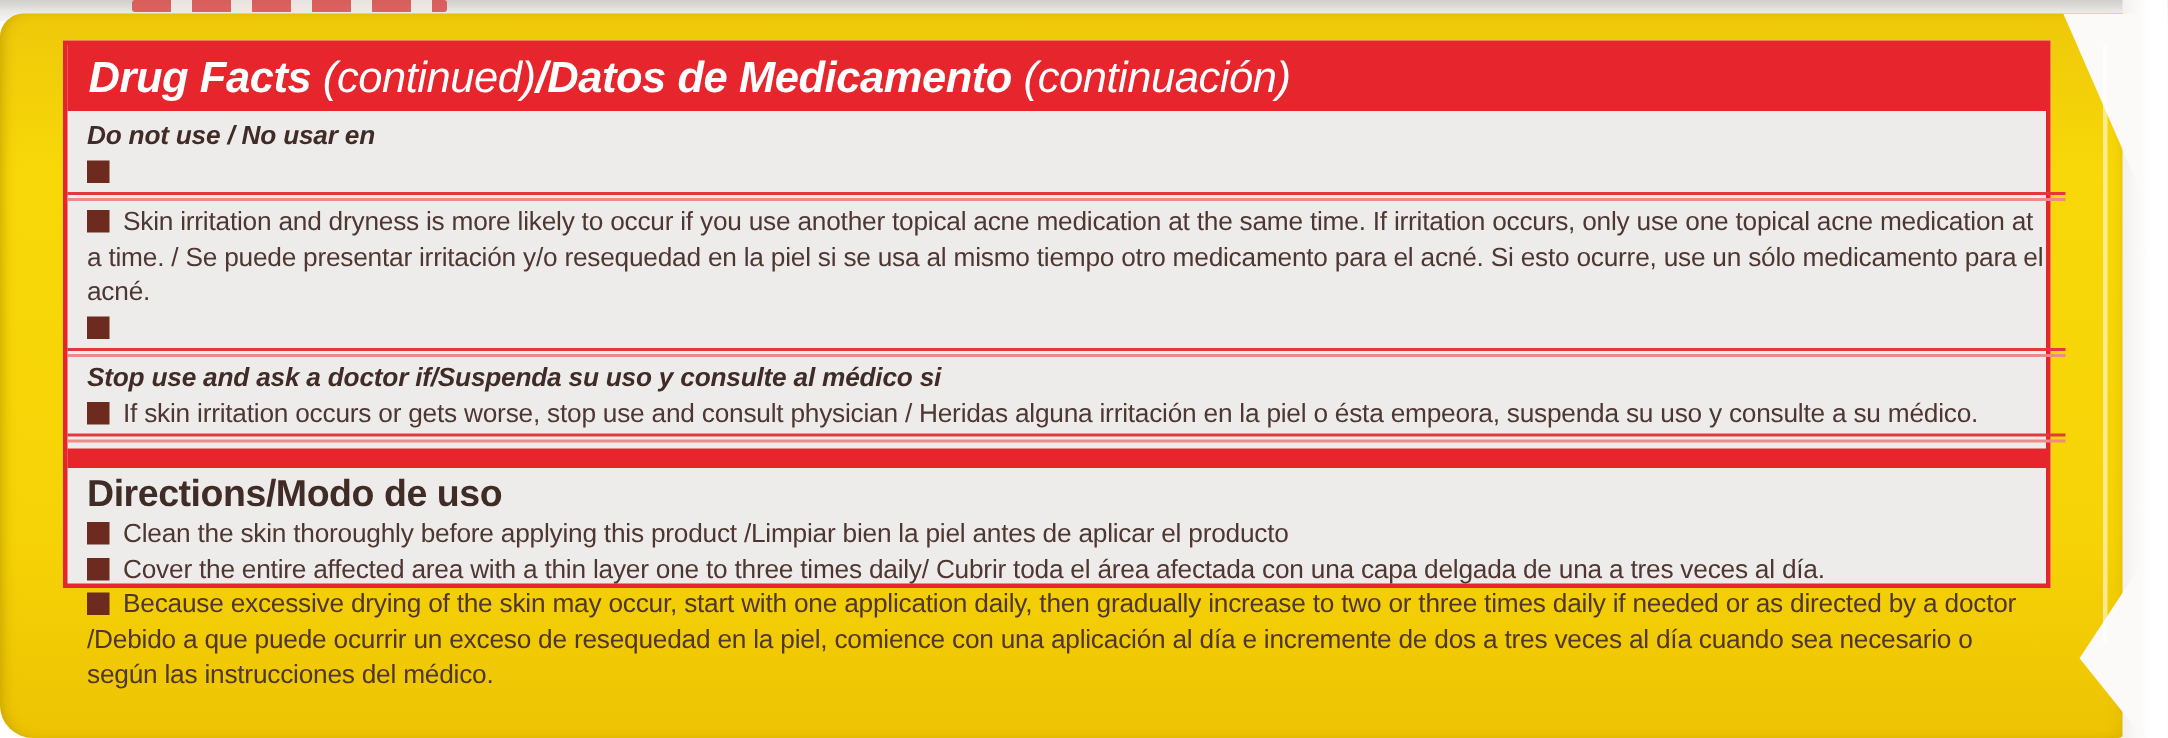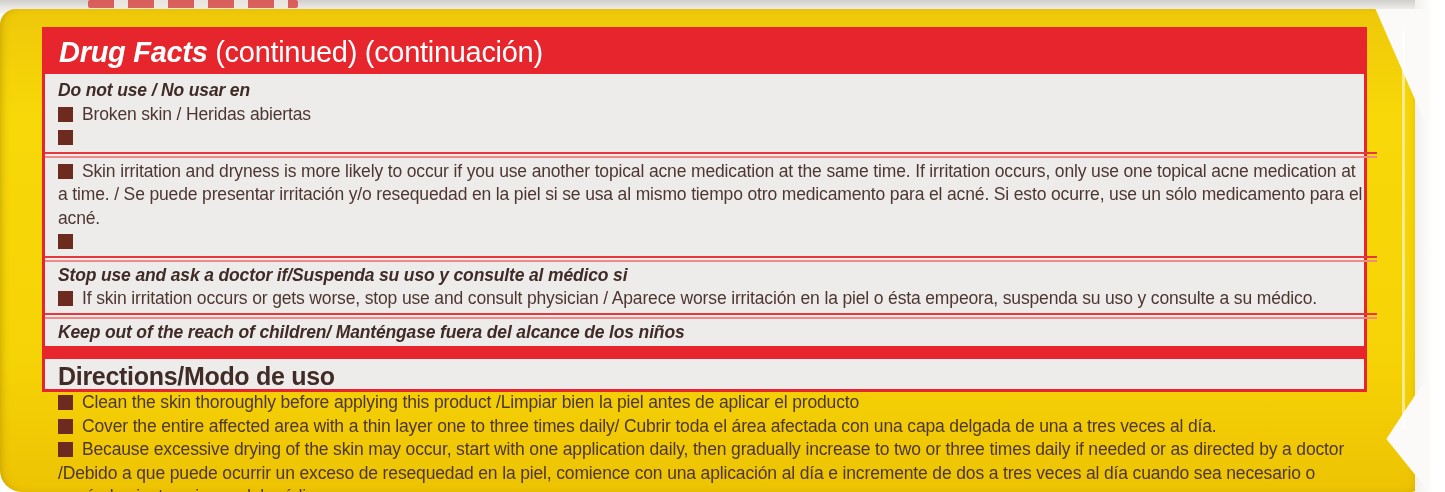--- a/index.html
+++ b/index.html
@@ -40,21 +40,21 @@
   .flap-crease{position:absolute;right:40px;top:30px;width:3px;height:400px;background:rgba(255,255,255,.55);border-radius:2px;}
 
   
   .label{position:absolute;left:42px;top:27px;width:1325px;height:365px;
     background:var(--panel);border:3px solid var(--red);display:flex;flex-direction:column;}
 
   .df-header{background:var(--red);color:#fff;height:44px;flex:0 0 44px;
     display:flex;align-items:center;padding-left:14px;font-size:29px;letter-spacing:-0.3px;
     white-space:pre;}
   .df-header .b{font-weight:bold;font-style:italic;}
-  .df-header .r{font-weight:normal;}
+  .df-header .r{font-weight:normal;font-style:italic;}
 
   .panel{padding:5px 0 2px 13px;color:var(--ink);font-size:17.5px;line-height:23.5px;letter-spacing:-0.15px;}
   .panel1{flex:1 1 auto;}
   .divider-band{flex:0 0 13px;background:var(--red);}
   .panel2{flex:0 0 122px;position:relative;padding-top:2px;}
 
   .sec-h{font-weight:bold;font-style:italic;color:var(--ink-bold);}
   .rule{height:6px;margin:2px -13px 2px -13px;
     border-top:2px solid #e5383c;border-bottom:2px solid var(--red-soft);}
   .li{display:block;}
@@ -71,42 +71,40 @@
 <div class="top-edge-print"></div>
 <div class="carton"></div>
 <div class="flap-col"></div>
 <div class="flap-wedge-top"></div>
 <div class="flap-wedge-bottom"></div>
 <div class="flap-crease"></div>
 
 <div class="label">
 
   <div class="df-header">
-    <span class="b">Drug Facts</span><span class="r"> (continued)</span><span class="r"> (continuación)</span>
+    <span class="b">Drug Facts</span><span class="r"> (continued)</span><span class="b">/Datos de Medicamento</span><span class="r"> (continuación)</span>
   </div>
 
   <div class="panel panel1">
 
     <div class="sec-h">Do not use / No usar en</div>
-    <p class="li"><span class="sq"></span><span>Broken skin / Heridas abiertas</span></p>
     <p class="li"><span class="sq"></span></p>
 
     <div class="rule"></div>
 
     <p class="li"><span class="sq"></span><span>Skin irritation and dryness is more likely to occur if you use another topical acne medication at the same time. If irritation occurs, only use one topical acne medication at a time. / Se puede presentar irritación y/o resequedad en la piel si se usa al mismo tiempo otro medicamento para el acné. Si esto ocurre, use un sólo medicamento para el acné.</span></p>
     <p class="li"><span class="sq"></span></p>
 
     <div class="rule"></div>
 
     <div class="sec-h">Stop use and ask a doctor if/Suspenda su uso y consulte al médico si</div>
-    <p class="li"><span class="sq"></span><span>If skin irritation occurs or gets worse, stop use and consult physician / Aparece worse irritación en la piel o ésta empeora, suspenda su uso y consulte a su médico.</span></p>
+    <p class="li"><span class="sq"></span><span>If skin irritation occurs or gets worse, stop use and consult physician / Heridas alguna irritación en la piel o ésta empeora, suspenda su uso y consulte a su médico.</span></p>
 
     <div class="rule"></div>
 
-    <div class="sec-h">Keep out of the reach of children/ Manténgase fuera del alcance de los niños</div>
 
   </div>
 
   <div class="divider-band"></div>
 
   <div class="panel panel2">
     <div class="dir-h">Directions/Modo de uso</div>
     <p class="li"><span class="sq"></span><span>Clean the skin thoroughly before applying this product /Limpiar bien la piel antes de aplicar el producto</span></p>
     <p class="li"><span class="sq"></span><span>Cover the entire affected area with a thin layer one to three times daily/ Cubrir toda el área afectada con una capa delgada de una a tres veces al día.</span></p>
     <p class="li"><span class="sq"></span><span>Because excessive drying of the skin may occur, start with one application daily, then gradually increase to two or three times daily if needed or as directed by a doctor /Debido a que puede ocurrir un exceso de resequedad en la piel, comience con una aplicación al día e incremente de dos a tres veces al día cuando sea necesario o según las instrucciones del médico.</span></p>

